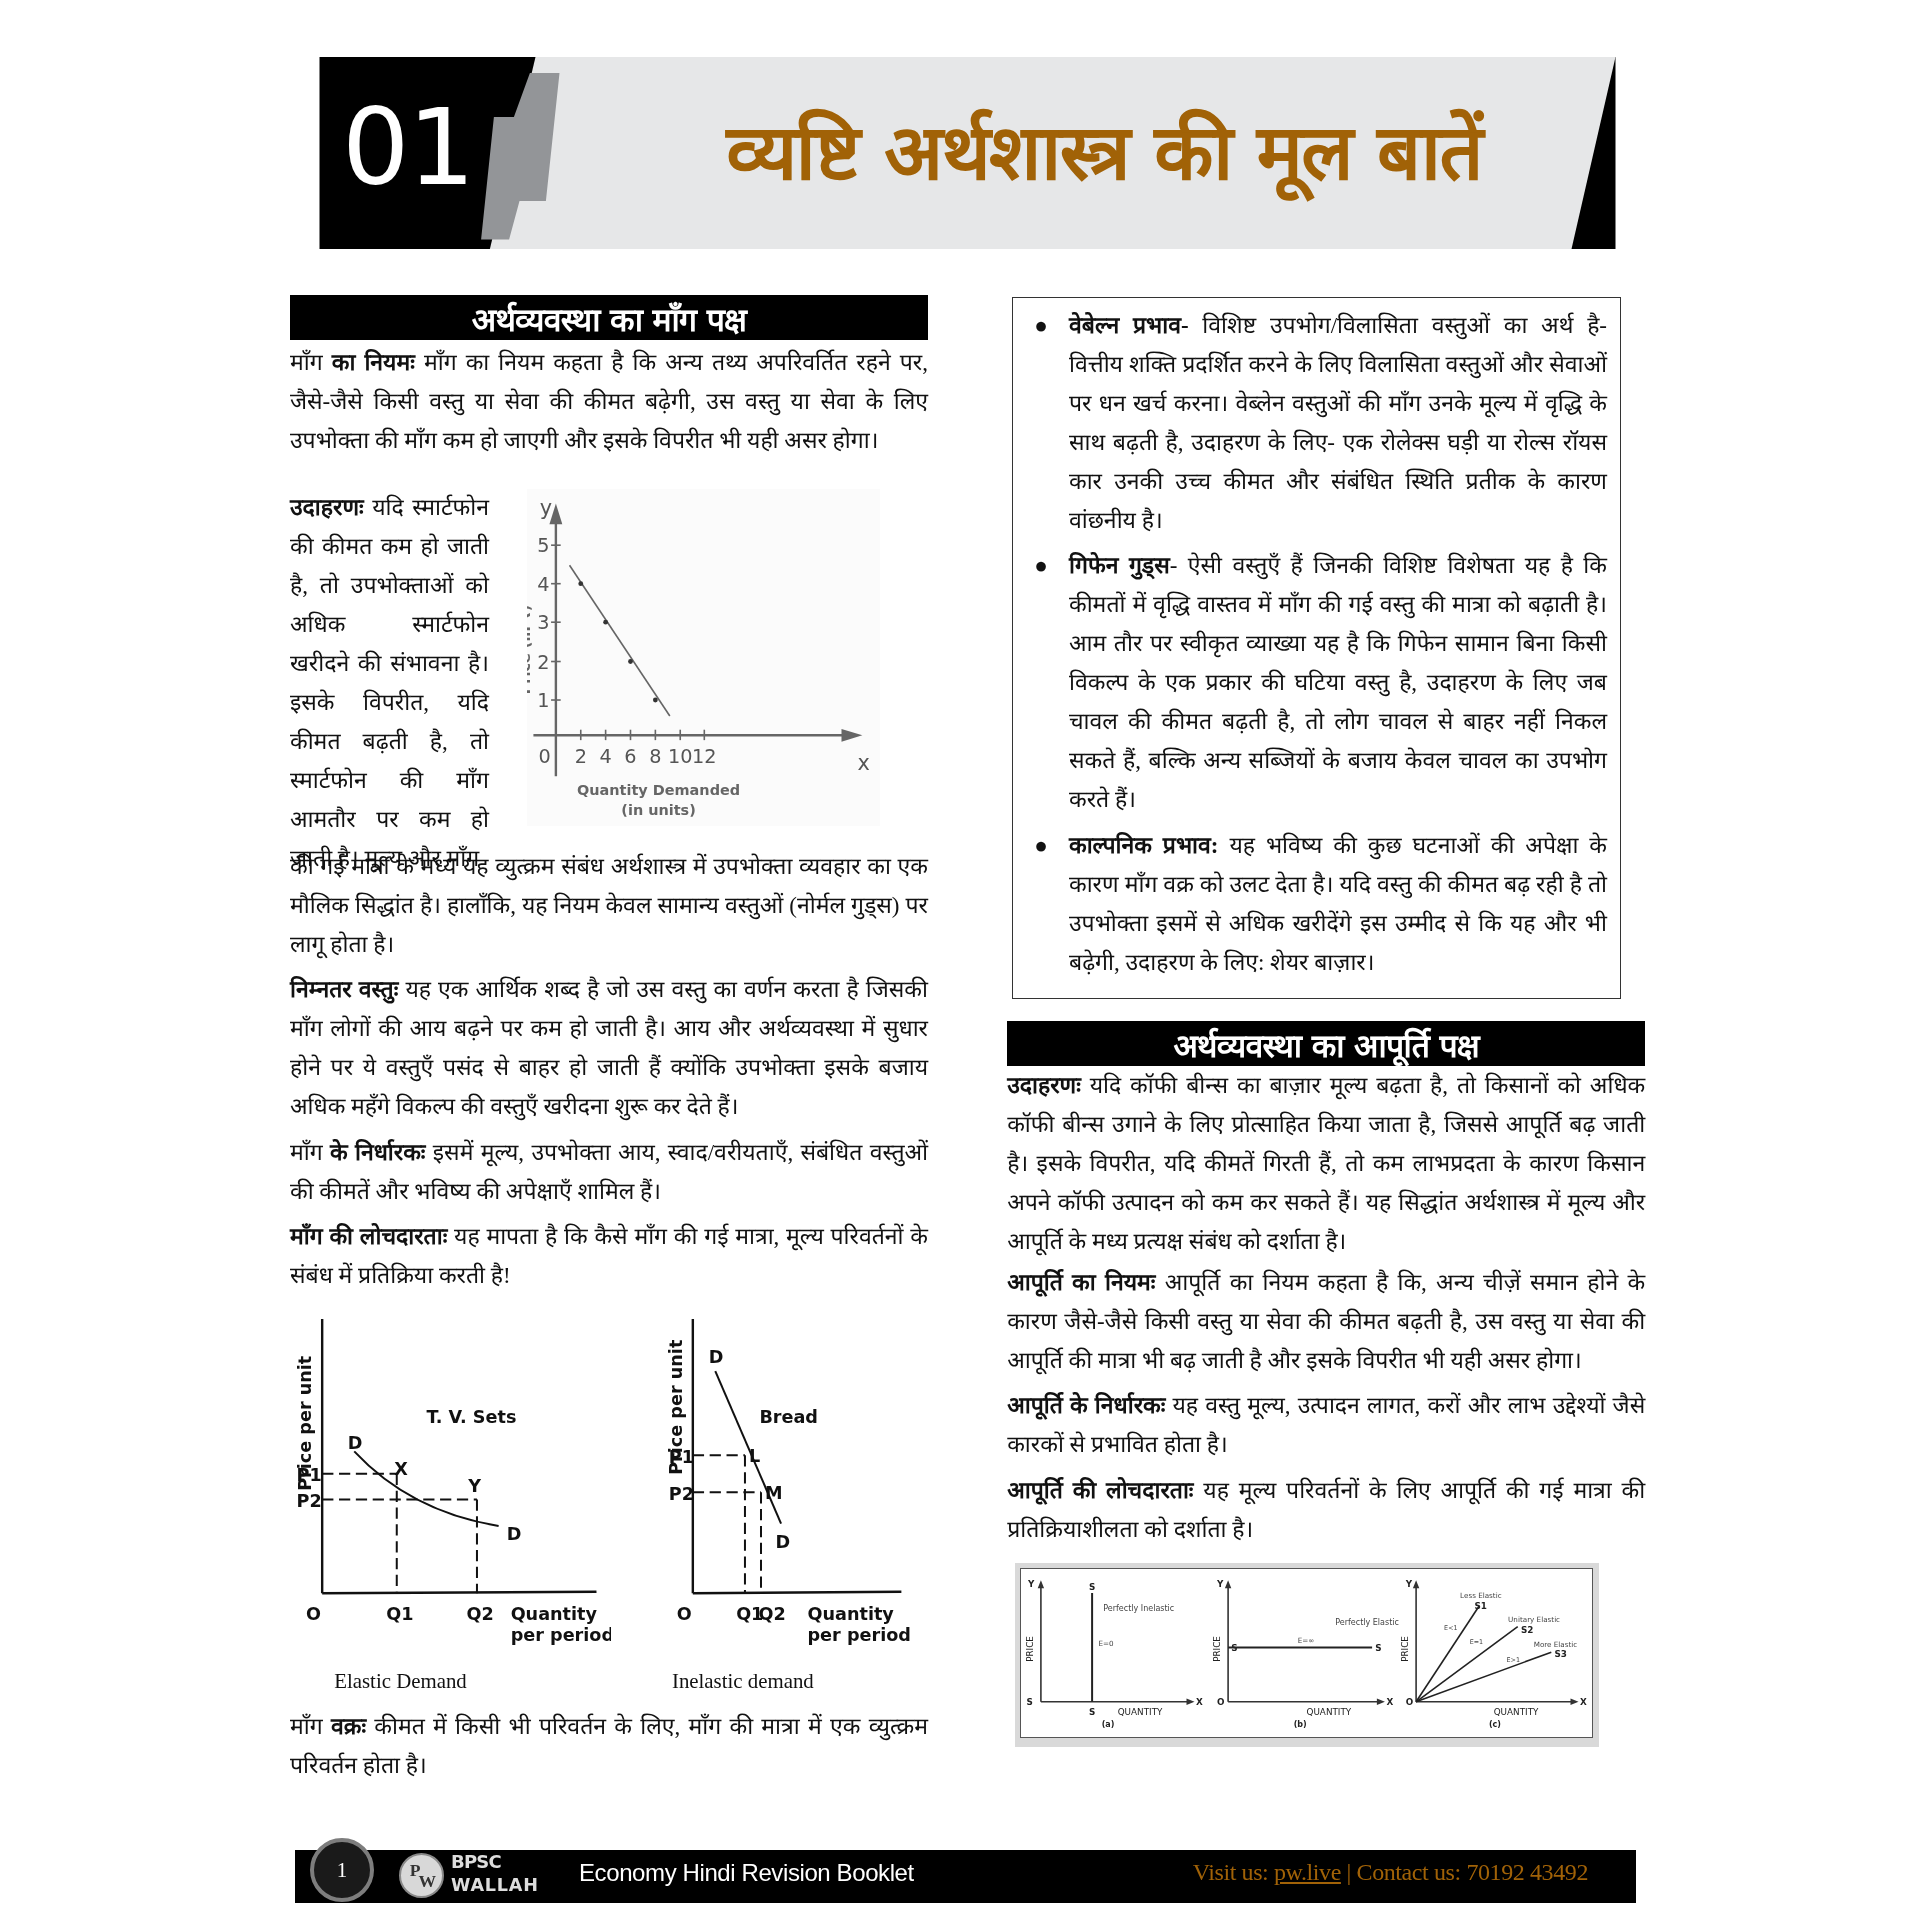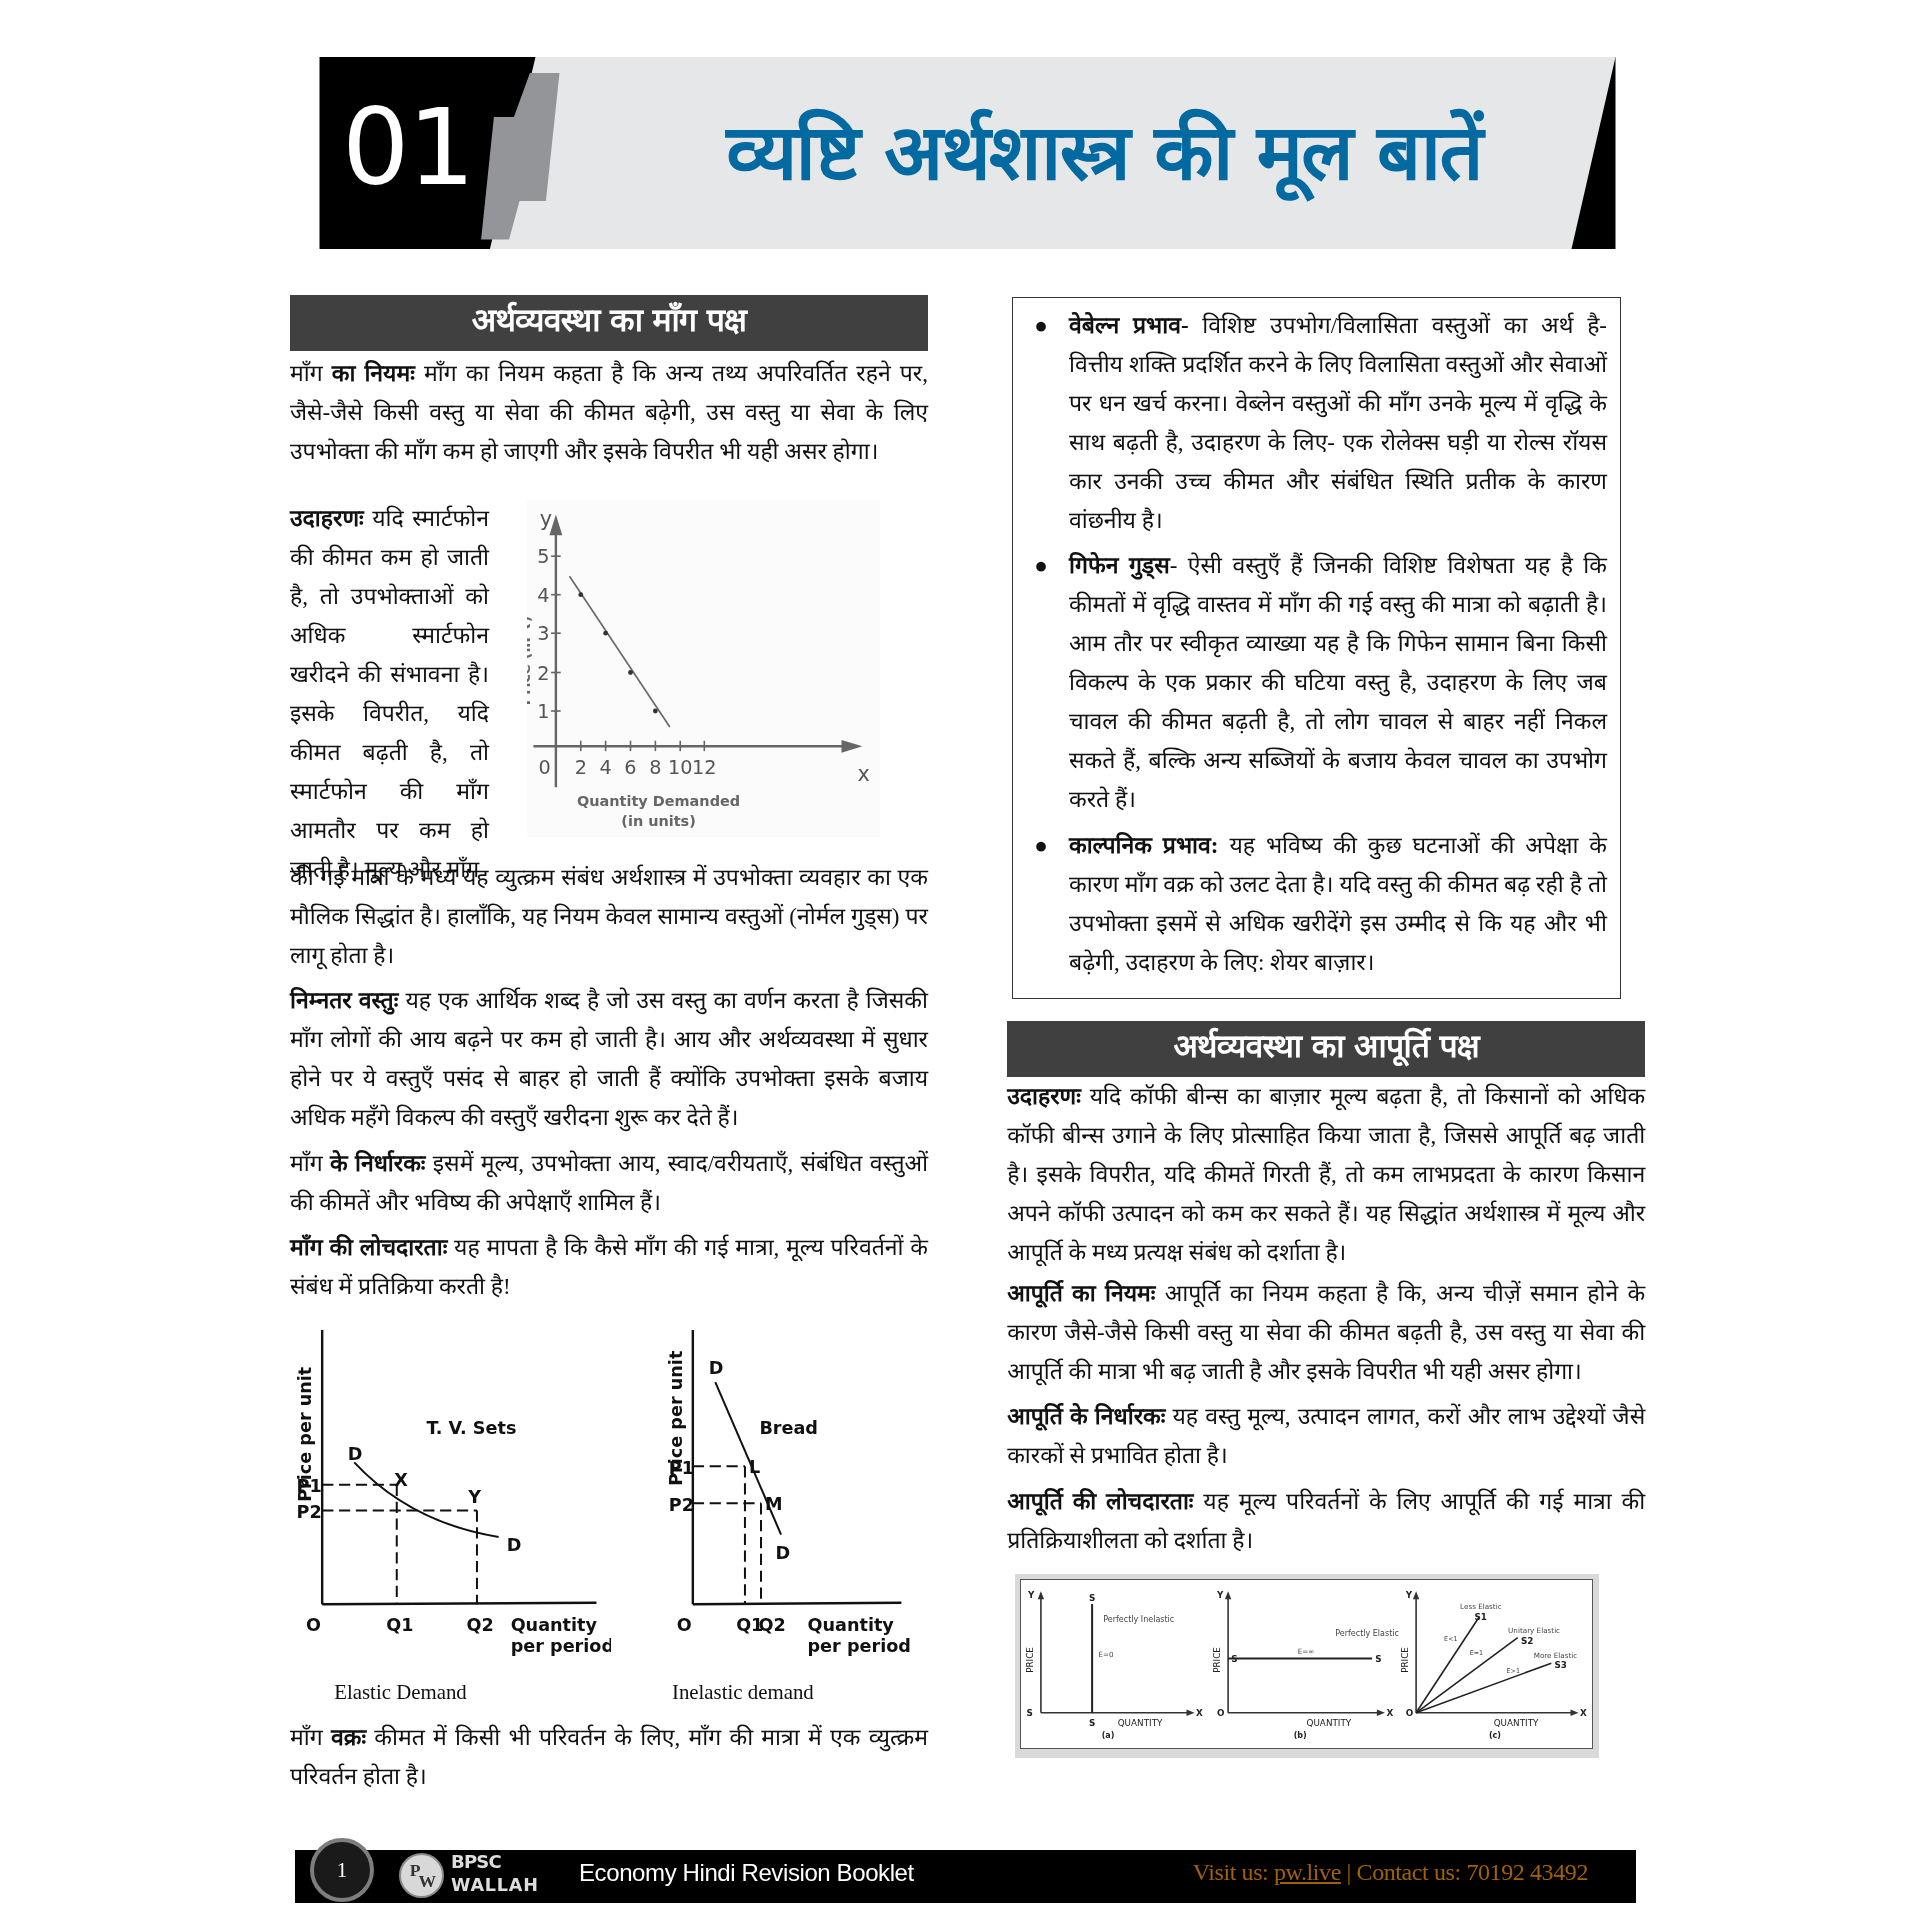--- a/index.html
+++ b/index.html
@@ -6,30 +6,30 @@
   body { width:1925px; height:1925px; position:relative; overflow:hidden;
          font-family:"Liberation Serif","DejaVu Serif",serif; color:#111; }
 
   
   .banner { position:absolute; left:318px; top:57px; width:1299px; height:192px; }
   .banner svg { position:absolute; left:0; top:0; }
   .chapter-num { position:absolute; left:24px; top:29px; font-family:"DejaVu Sans","Liberation Sans",sans-serif;
                  font-weight:normal; font-size:106px; color:#fff; letter-spacing:-1.6px; }
   .chapter-title { position:absolute; left:385px; top:40px; width:802px; text-align:center;
                    font-family:"DejaVu Sans","Liberation Sans",sans-serif; font-weight:bold; font-size:77px;
-                   color:#0369a1; letter-spacing:-1.6px; }
+                   color:#a16207; letter-spacing:-1.6px; }
 
   
   .col { position:absolute; }
   .col-left { left:290px; top:295px; width:638px; }
   .col-right { left:1012px; top:297px; width:642px; }
 
-  .section-head { background:#404040; color:#fff; text-align:center;
+  .section-head { background:#000000; color:#fff; text-align:center;
                   font-family:"DejaVu Sans","Liberation Sans",sans-serif; font-weight:bold;
-                  font-size:32px; height:56px; line-height:51px; letter-spacing:-0.8px; }
+                  font-size:32px; height:45px; line-height:51px; letter-spacing:-0.8px; }
 
   p.txt { margin:0; font-size:23px; line-height:39px; text-align:justify; }
   p.txt b { font-weight:bold; }
   .gap { height:6.4px; }
 
   
   .example-wrap { position:relative; height:393px; margin-top:4.8px; }
   .example-text { position:absolute; left:0; top:0; width:199px; font-size:23px; line-height:39px; text-align:justify; }
   .demand-chart { position:absolute; left:237px; top:24px; }
 

